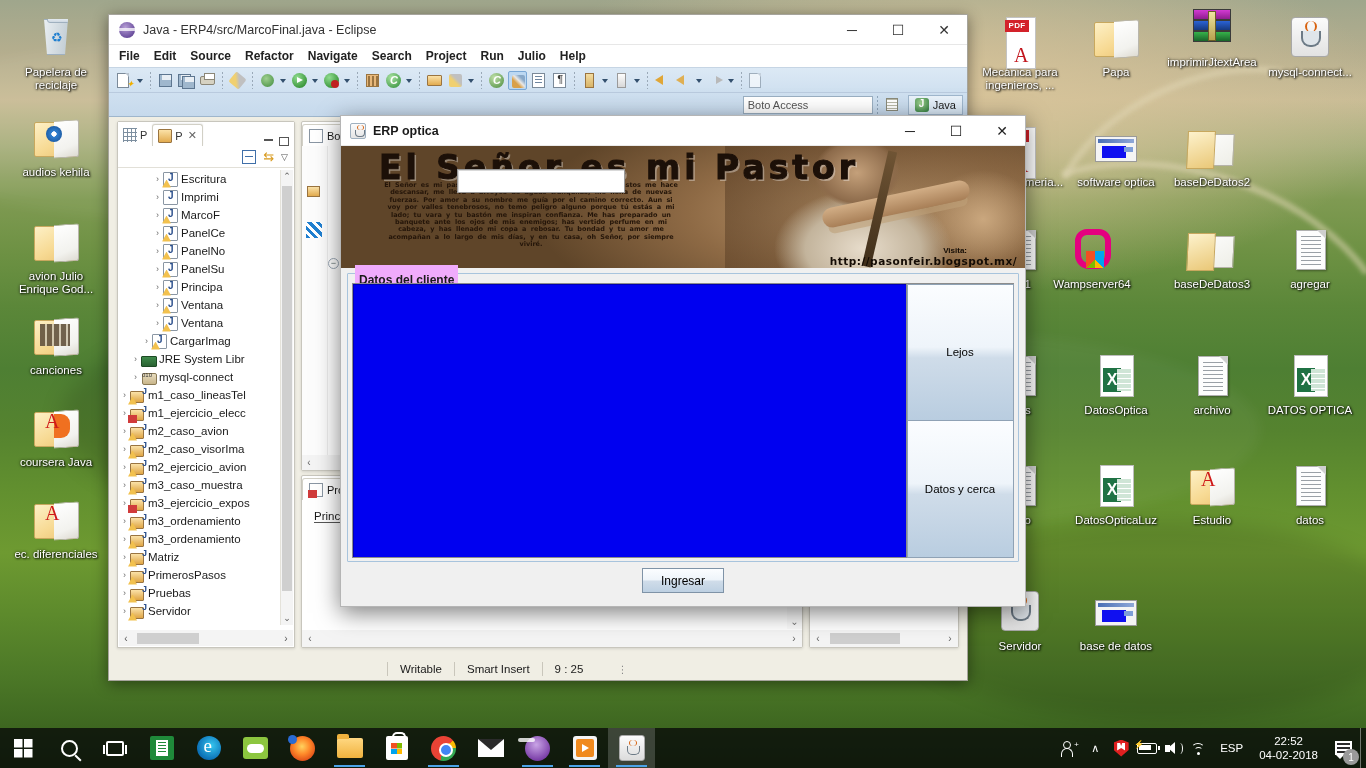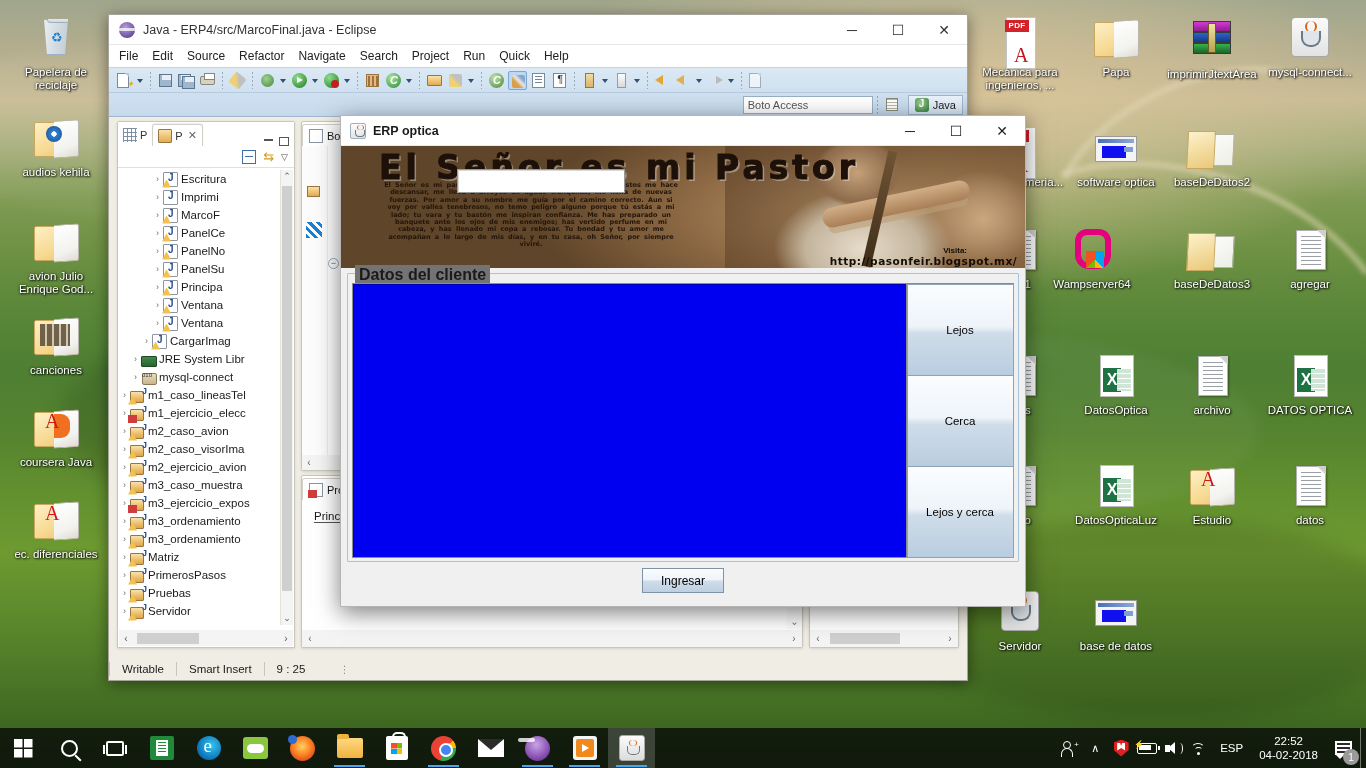--- a/index.html
+++ b/index.html
@@ -209,21 +209,21 @@
     width: 46px; height: 30px; display: flex; align-items: center; justify-content: center;
     color: #333; font-size: 14px;
   }
   #eclipse .wbtn span { display: block; }
 
   #eclipse .menubar {
     height: 22px; display: flex; align-items: center;
     padding-left: 10px; gap: 14px; font-size: 12px; color: #222;
     background: #ffffff;
   }
-  #eclipse .menubar span { cursor: default; }
+  #eclipse .menubar span { cursor: default; font-weight: bold; }
 
   #eclipse .toolbar {
     height: 26px;
     background: linear-gradient(#dce9f5,#cfe0f0);
     border-top: 1px solid #c6d5e4; border-bottom: 1px solid #b9cade;
     display: flex; align-items: center; padding-left: 6px; gap: 2px;
   }
   .tbi { width: 19px; height: 19px; position: relative; border-radius: 2px; }
   .tbi.sel { background: #bcd8f2; border: 1px solid #7aa8d6; }
   .tbsep { width: 1px; height: 17px; margin: 0 3px;
@@ -403,21 +403,21 @@
      display:flex; align-items:center; }
   .outlineview .ohscroll .l,.outlineview .ohscroll .r{width:16px;text-align:center;font-size:10px;color:#666;}
   .outlineview .ohscroll .thumb{height:11px;width:70px;background:#cfcfcf;margin-left:4px;}
 
   #eclipse .statusbar {
     position: absolute; left: 0; right: 0; bottom: 0; height: 22px;
     display: flex; align-items: center; font-size: 11.5px; color: #1a1a1a;
     background: #f0eee4;
   }
   #eclipse .statusbar .cell { padding: 0 12px; border-left: 1px solid #c9c6bb; height: 14px; line-height:14px;}
-  #eclipse .statusbar .first { }
+  #eclipse .statusbar .first { margin-left: 278px; }
   #eclipse .statusbar .dots { margin-left: 22px; color:#888; letter-spacing: 2px; font-size: 10px;}
 
   
   #erp {
     position: absolute; left: 340px; top: 115px; width: 686px; height: 492px;
     background: #f0f0f0;
     border: 1px solid #b5b5b5;
     box-shadow: 0 6px 22px rgba(0,0,0,0.5);
   }
   #erp .dtitle {
@@ -500,22 +500,22 @@
     background: #ffffff; border: 1px solid #9a9a9a;
     box-shadow: inset 1px 1px 0 #d9d9d9;
   }
 
   
   #erp .group {
     position: absolute; left: 6px; top: 157px; right: 6px; height: 289px;
     border: 1px solid #a8c4dd; border-radius: 1px;
   }
   #erp .group .glabel {
-    position: absolute; left: 7px; top: -9px; background: #737373;
-    padding: 1px 4px; font-size: 16px; font-weight: bold; color: #1a1a1a;
+    position: absolute; left: 7px; top: -9px; background: #f0abfc;
+    padding: 8px 4px; font-size: 12px; font-weight: bold; color: #1a1a1a;
   }
   #erp .bluearea {
     position: absolute; left: 4px; top: 9px; width: 557px; height: 275px;
     background: #0000f0;
     border: 1px solid #8c8c8c;
     box-shadow: inset 1px 1px 0 rgba(0,0,0,.25);
   }
   #erp .btncol {
     position: absolute; right: 4px; top: 9px; width: 108px; height: 275px;
     border: 1px solid #8c8c8c; background: #dfe7ef;
@@ -699,21 +699,21 @@
       </div>
   </div>
   <span class="lbl">Mecánica para ingenieros, ...</span>
 </div>
 <div class="dicon" style="left:1068px;top:14px">
   <div class="glyph">
       <div class="ic-folder"></div>
     </div>
   <span class="lbl">Papa</span>
 </div>
-<div class="dicon" style="left:1164px;top:16px">
+<div class="dicon" style="left:1164px;top:4px">
   <div class="glyph">
     <div class="ic-rar">
         <i></i>
         <i></i>
         <i></i>
         <b></b>
       </div>
   </div>
   <span class="lbl">imprimirJtextArea</span>
 </div>
@@ -894,21 +894,21 @@
 
   <div class="menubar">
     <span>File</span>
     <span>Edit</span>
     <span>Source</span>
     <span>Refactor</span>
     <span>Navigate</span>
     <span>Search</span>
     <span>Project</span>
     <span>Run</span>
-    <span>Quick</span>
+    <span>Julio</span>
     <span>Help</span>
   </div>
 
   <div class="toolbar">
     <div class="tbi">
         <i class="g-doc"></i>
         <i class="g-star">✦</i>
       </div>
     <div class="tbarrow"></div>
     <div class="tbsep"></div>
@@ -1280,22 +1280,21 @@
     <div class="vis">Visita:</div>
     <div class="url">http://pasonfeir.blogspot.mx/</div>
     <div class="ntext"></div>
   </div>
 
   <div class="group">
     <div class="glabel">Datos del cliente</div>
     <div class="bluearea"></div>
     <div class="btncol">
       <div class="swbtn">Lejos</div>
-      <div class="swbtn">Cerca</div>
-      <div class="swbtn">Lejos y cerca</div>
+      <div class="swbtn">Datos y cerca</div>
     </div>
   </div>
 
   <div class="ingresar">Ingresar</div>
 </div>
 
 <div id="taskbar">
   <div class="tb-btn">
       <span class="tb-win"></span>
     </div>

